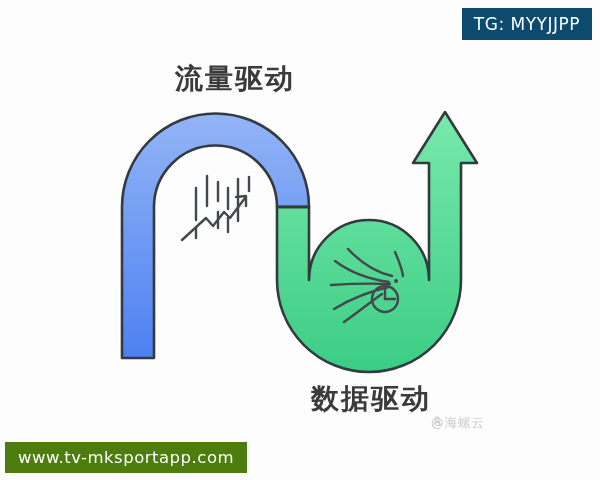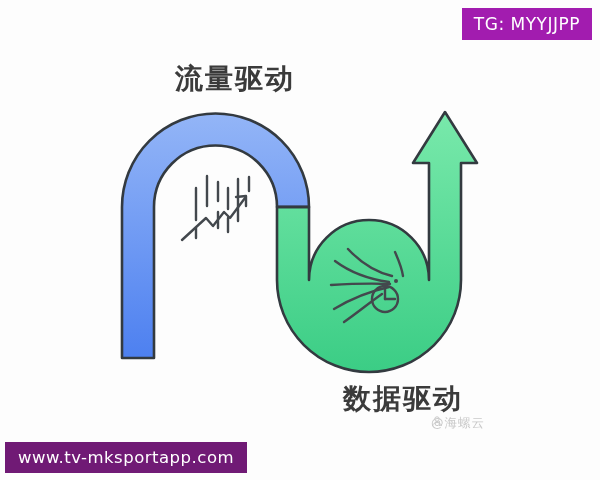--- a/index.html
+++ b/index.html
@@ -2,36 +2,36 @@
 <html><head>
 <meta charset="utf-8">
 <style>
   html,body{margin:0;padding:0;background:#e8e8e8;}
   .canvas{
     position:relative;width:600px;height:480px;background:#fdfdfd;
     overflow:hidden;font-family:"DejaVu Sans","Liberation Sans",sans-serif;
   }
   .tg-badge{
     position:absolute;top:8px;right:8px;height:32px;line-height:32px;
-    background:#a21caf;color:#ffffff;font-size:17px;padding:0 12px;
+    background:#0c4a6e;color:#ffffff;font-size:17px;padding:0 12px;
     letter-spacing:0.5px;white-space:nowrap;
   }
   .label{
     position:absolute;color:#3b3b3b;font-size:28px;font-weight:600;
     letter-spacing:2px;text-align:right;white-space:nowrap;
   }
   .label-top{left:150px;top:60px;width:145px;}
-  .label-bottom{left:306px;top:380px;width:125px;margin-left:32px;}
+  .label-bottom{left:306px;top:380px;width:125px;}
   .credit{
     position:absolute;left:431px;top:415px;color:#c9c9c9;font-size:12.5px;
     display:flex;align-items:center;gap:3px;letter-spacing:1px;
   }
   .url-bar{
     position:absolute;left:5px;top:442px;height:31px;line-height:31px;
-    background:#701a75;color:#ffffff;font-size:16.5px;padding:0 13px;
+    background:#4d7c0f;color:#ffffff;font-size:16.5px;padding:0 13px;
     letter-spacing:0.5px;white-space:nowrap;
   }
   svg{position:absolute;left:0;top:0;}
 </style>
 </head>
 <body>
 
 <div class="canvas">
 
   <svg width="600" height="480" viewBox="0 0 600 480">

